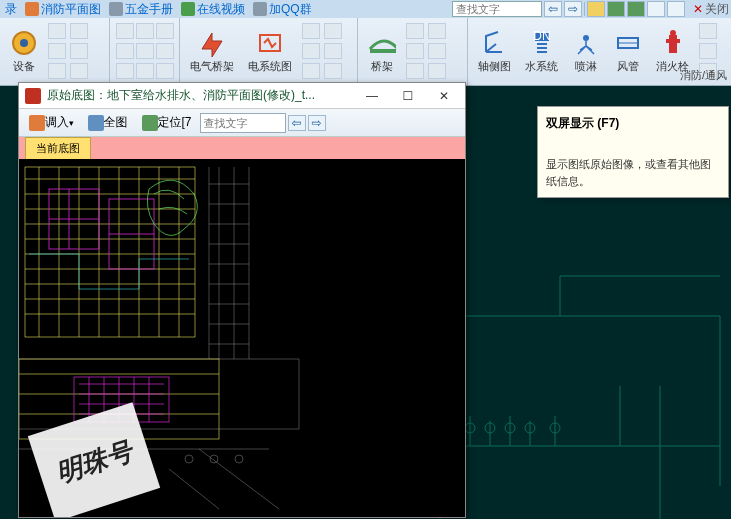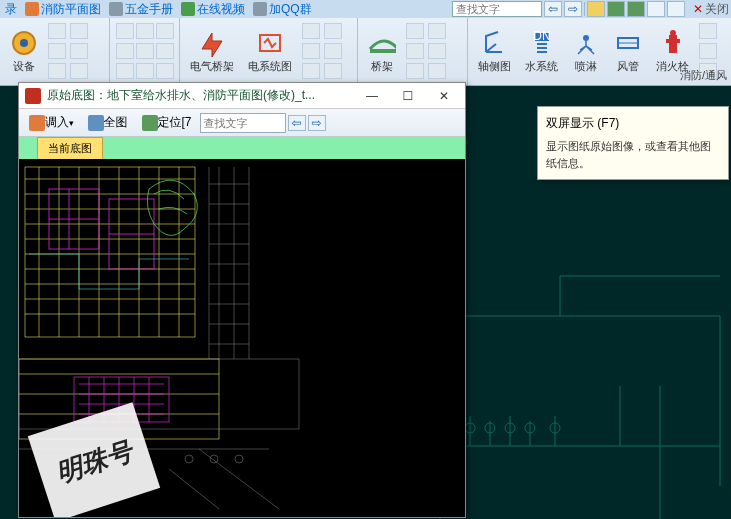--- a/index.html
+++ b/index.html
@@ -28,26 +28,26 @@
 .popup-title{height:26px;background:#fff;display:flex;align-items:center;padding:0 6px;gap:6px;border-bottom:1px solid #ccc}
 .popup-title .ti{width:16px;height:16px;background:#c03020;border-radius:2px}
 .popup-title .ttext{flex:1;font-size:12px;color:#14532d;white-space:nowrap;overflow:hidden;text-overflow:ellipsis}
 .win-btn{width:30px;height:20px;display:flex;align-items:center;justify-content:center;cursor:pointer;color:#333}
 .popup-toolbar{height:28px;background:linear-gradient(#f4f8fc,#e4ecf4);display:flex;align-items:center;gap:2px;padding:0 4px;border-bottom:1px solid #bcc}
 .tb-btn{display:flex;align-items:center;gap:0;padding:2px 5px;cursor:pointer;border:1px solid transparent;border-radius:2px}
 .tb-btn .tbi{width:16px;height:16px;background:#6090c0;border-radius:2px}
 .tb-btn .tbi-o{background:#e07b3c}
 .tb-btn .tbi-g{background:#5a9a5a}
 .popup-toolbar input{width:86px;height:20px;border:1px solid #9ab;padding:0 3px;font-size:11px}
-.popup-tabs{height:22px;background:#86efac;display:flex;align-items:flex-start;padding-left:18px}
+.popup-tabs{height:22px;background:#fca5a5;display:flex;align-items:flex-start;padding-left:6px}
 .popup-tab{background:#ffe070;border:1px solid #c0a040;border-bottom:none;padding:3px 10px;font-size:11px;cursor:pointer}
 .popup-canvas{position:relative;width:100%;height:calc(100% - 76px);background:#000;overflow:hidden}
 .watermark{position:absolute;left:20px;bottom:10px;width:110px;height:90px;background:rgba(255,255,255,.9);transform:rotate(-18deg);display:flex;align-items:center;justify-content:center;font-size:26px;font-weight:bold;color:#222;font-style:italic}
 .tooltip{position:absolute;right:2px;top:106px;width:192px;background:#fffef0;border:1px solid #999;box-shadow:2px 2px 5px rgba(0,0,0,.3);padding:8px}
-.tooltip .tt-title{font-weight:normal;font-size:12px;margin-bottom:6px}
+.tooltip .tt-title{font-weight:bold;font-size:12px;margin-bottom:24px}
 .tooltip .tt-body{font-size:11px;color:#333;line-height:1.5}
 .close-top{display:flex;align-items:center;gap:2px;color:#555;margin-left:6px}
 </style>
 </head>
 <body>
 
 <div class="top-menu">
   <a>
       <span>录</span>
     </a>

